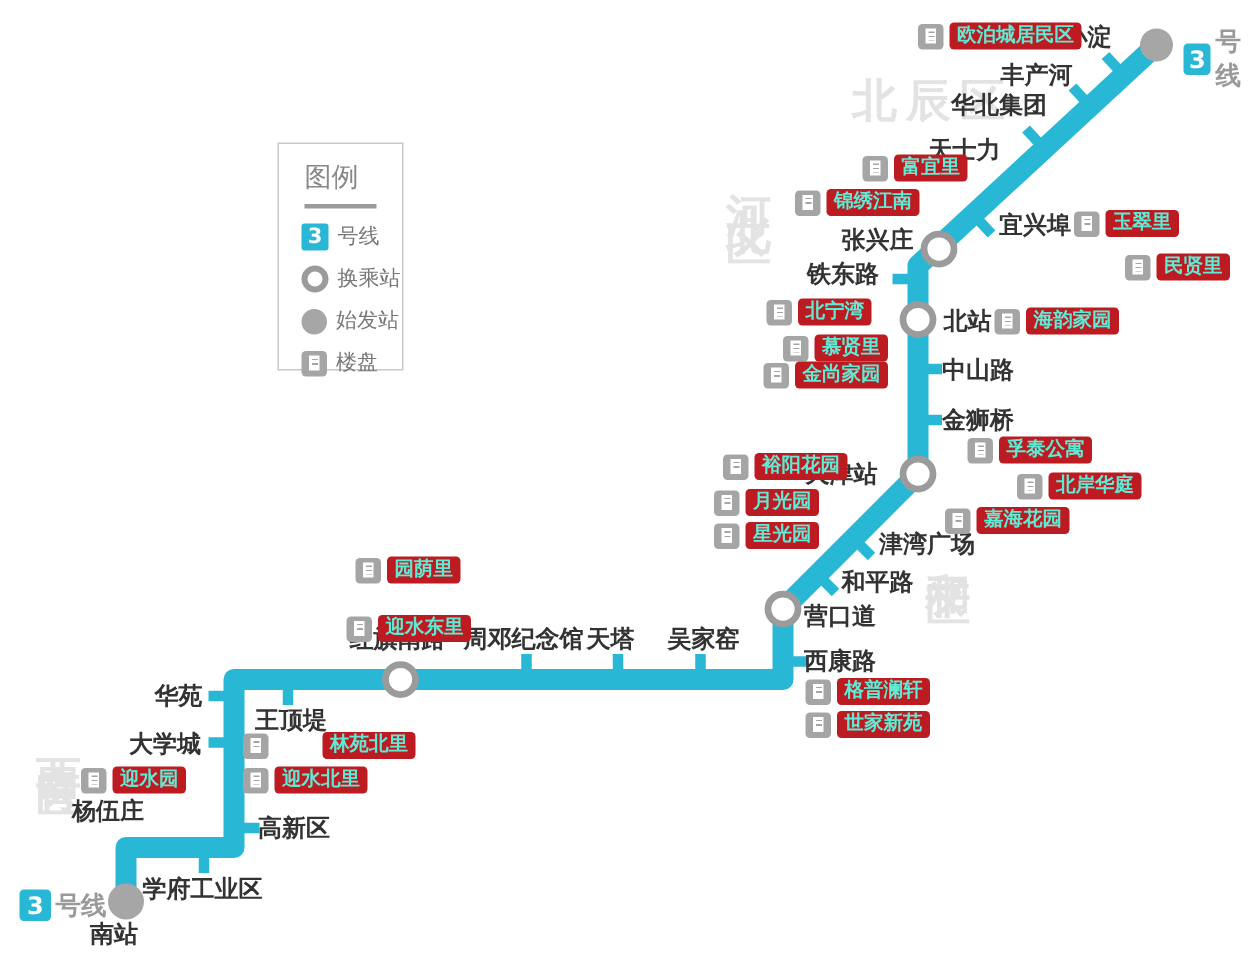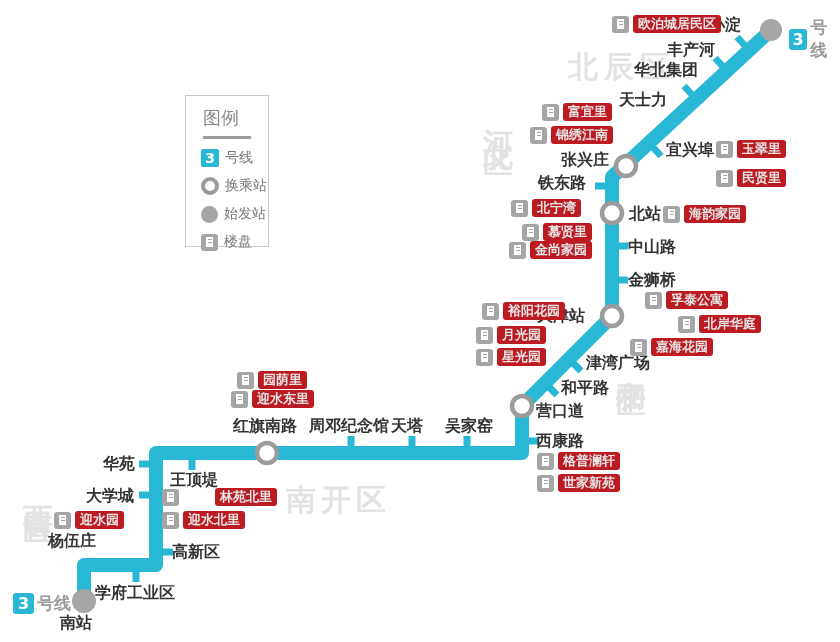--- a/index.html
+++ b/index.html
@@ -1,21 +1,21 @@
 <!DOCTYPE html>
 <html><head>
 <meta charset="utf-8">
 <style>
   html,body{margin:0;padding:0;background:#fff;}
   #stage{position:relative;width:840px;height:642px;overflow:hidden;background:#fff;
          font-family:"DejaVu Sans","Liberation Sans",sans-serif;}
   #routes{position:absolute;left:0;top:0;z-index:2;}
   .st{position:absolute;z-index:4;font-weight:bold;font-size:16px;color:#333;white-space:nowrap;line-height:17px;}
   .estate{position:absolute;z-index:5;display:flex;align-items:center;gap:4px;height:18px;}
-  .etag{background:#bb1b21;color:#e5e5e5;font-weight:bold;font-size:13px;line-height:14px;
+  .etag{background:#bb1b21;color:#5eead4;font-weight:bold;font-size:13px;line-height:14px;
         padding:2px 5px;border-radius:3px;white-space:nowrap;}
   .bicon{width:17px;height:17px;background:#a5a5a5;border-radius:3px;position:relative;flex:0 0 17px;}
   .bicon::before{content:"";position:absolute;left:5px;top:3px;width:7px;height:10px;background:#fff;}
   .bicon::after{content:"";position:absolute;left:7px;top:5px;width:4px;height:6px;
         background:repeating-linear-gradient(#a5a5a5 0 1px,#fff 1px 3px);}
   .wm{position:absolute;z-index:1;color:#e3e3e3;font-weight:bold;font-size:30px;white-space:nowrap;}
   .wm.v{writing-mode:vertical-rl;text-orientation:upright;}
   .badge3{position:absolute;z-index:6;display:flex;align-items:center;gap:3px;}
   .b3{width:21px;height:21px;background:#29b7d6;color:#fff;font-weight:bold;font-size:16px;
       border-radius:3px;display:flex;align-items:center;justify-content:center;}
@@ -32,21 +32,20 @@
   .dotg{width:17px;height:17px;background:#a6a6a6;border-radius:50%;flex:0 0 17px;}
 </style>
 </head>
 <body>
 
 <div id="stage">
 
   <div class="wm" style="left:568px;top:47px;letter-spacing:6px;">北辰区</div>
   <div class="wm v" style="left:477px;top:105px;letter-spacing:10px;">河北区</div>
   <div class="wm v" style="left:610px;top:357px;letter-spacing:4px;">和平区</div>
-  <div class="wm" style="left:286px;top:480px;letter-spacing:5px;">南开区</div>
   <div class="wm v" style="left:17px;top:482px;letter-spacing:5px;">西青区</div>
 
   <svg id="routes" width="840" height="642" viewBox="0 0 840 642">
     <path d="M771 30 L612 177 L612 316 L522 406 L522 453 L156 453 L156 565 L84 565 L84 600" fill="none" stroke="#29b7d6" stroke-width="14" stroke-linejoin="round" stroke-linecap="butt"></path>
     <g stroke="#29b7d6" stroke-width="7">
       <line x1="749" y1="50" x2="737" y2="37"></line>
       <line x1="727" y1="71" x2="715" y2="58"></line>
       <line x1="696" y1="99" x2="684" y2="86"></line>
       <line x1="649" y1="143" x2="661" y2="156"></line>
       <line x1="612" y1="186" x2="595" y2="186"></line>
@@ -129,33 +128,33 @@
   <div class="st" style="left:86px;top:487px;">大学城</div>
   <div class="st" style="left:48px;top:532px;">杨伍庄</div>
   <div class="st" style="left:172px;top:543px;">高新区</div>
   <div class="st" style="left:95px;top:584px;">学府工业区</div>
   <div class="st" style="left:60px;top:614px;">南站</div>
 
   <div class="estate" style="left:612px;top:15px;">
       <span class="bicon"></span>
       <span class="etag">欧泊城居民区</span>
     </div>
-  <div class="estate" style="left:502px;top:103px;padding-left:40px;">
+  <div class="estate" style="left:535px;top:103px;padding-left:40px;">
       <span class="bicon"></span>
       <span class="etag">富宜里</span>
     </div>
   <div class="estate" style="left:530px;top:126px;">
       <span class="bicon"></span>
       <span class="etag">锦绣江南</span>
     </div>
   <div class="estate" style="left:716px;top:140px;">
       <span class="bicon"></span>
       <span class="etag">玉翠里</span>
     </div>
-  <div class="estate" style="left:716px;top:169px;">
+  <div class="estate" style="left:750px;top:169px;">
       <span class="bicon"></span>
       <span class="etag">民贤里</span>
     </div>
   <div class="estate" style="left:663px;top:205px;">
       <span class="bicon"></span>
       <span class="etag">海韵家园</span>
     </div>
   <div class="estate" style="left:511px;top:199px;align-items:center;">
       <span class="bicon"></span>
       <span class="etag">北宁湾</span>
@@ -197,21 +196,21 @@
       <span class="etag">格普澜轩</span>
     </div>
   <div class="estate" style="left:537px;top:474px;">
       <span class="bicon"></span>
       <span class="etag">世家新苑</span>
     </div>
   <div class="estate" style="left:237px;top:371px;">
       <span class="bicon"></span>
       <span class="etag">园荫里</span>
     </div>
-  <div class="estate" style="left:231px;top:390px;">
+  <div class="estate" style="left:231px;top:410px;">
       <span class="bicon"></span>
       <span class="etag">迎水东里</span>
     </div>
   <div class="estate" style="left:162px;top:488px;gap:36px;">
       <span class="bicon"></span>
       <span class="etag">林苑北里</span>
     </div>
   <div class="estate" style="left:162px;top:511px;">
       <span class="bicon"></span>
       <span class="etag">迎水北里</span>

